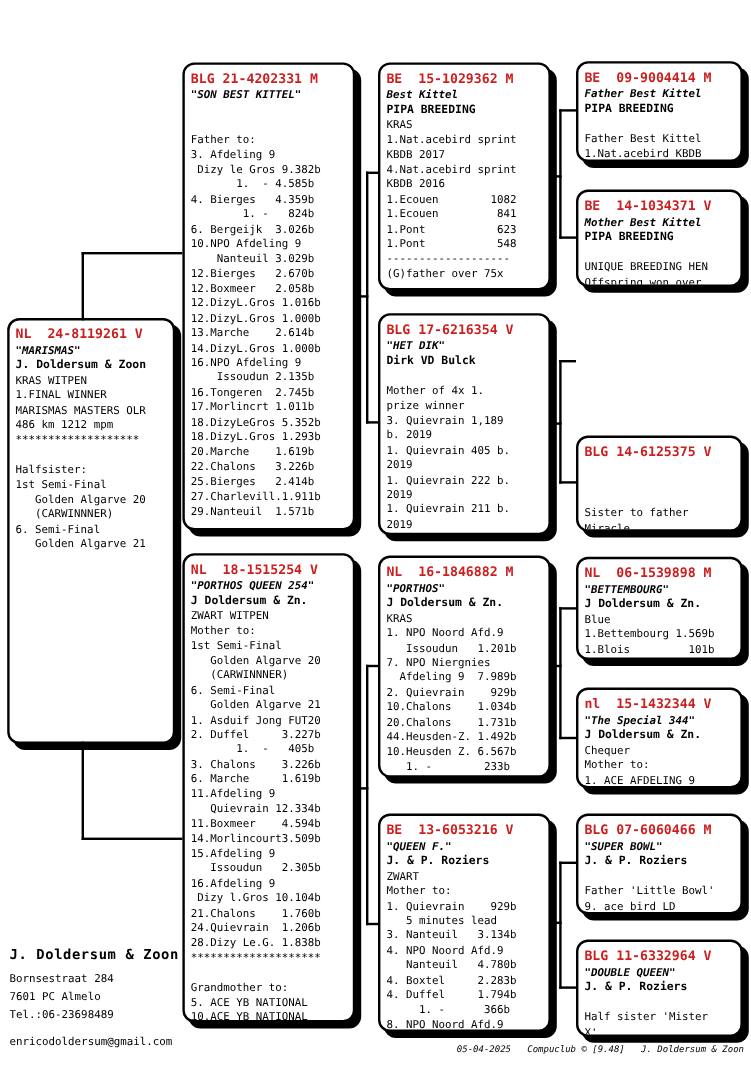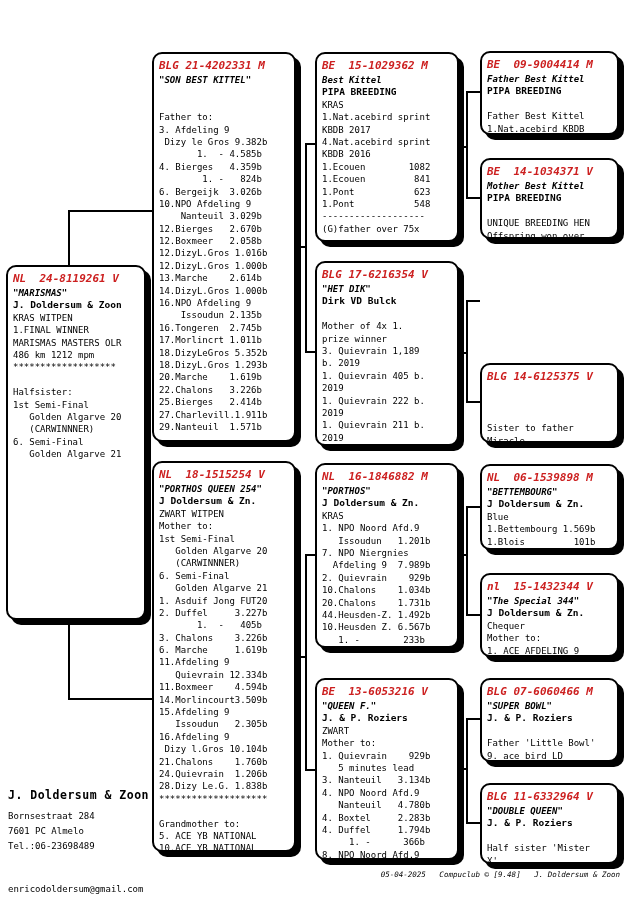--- a/index.html
+++ b/index.html
@@ -4,27 +4,27 @@
 <style>
   html,body{margin:0;padding:0;background:#fff;}
   .page{position:relative;width:626px;height:900px;background:#fff;overflow:hidden;
         font-family:"DejaVu Sans Mono",monospace;color:#000;}
   .title{position:absolute;top:7px;left:0;width:626px;text-align:center;margin:0;
          font-family:"Liberation Sans",sans-serif;font-size:17.5px;font-weight:normal;color:#000;}
   .pbox{position:absolute;background:#fff;border:2px solid #000;border-radius:10px;
         box-shadow:5px 5px 0 #000;padding:4px 5px;box-sizing:border-box;
         font-size:9px;line-height:12.4px;overflow:hidden;}
   .line{white-space:pre;height:12.4px;}
-  .line.r{color:var(--ring,#cc1f1f);font-weight:bold;font-size:11px;line-height:15px;height:16px;font-style:italic;}
+  .line.r{color:var(--ring,#cc1f1f);font-weight:bold;font-size:11px;line-height:15px;height:16px;}
   .line.n{font-weight:bold;font-style:italic;}
   .line.o{font-weight:bold;font-size:9.5px;}
   .cl{position:absolute;background:#000;}
   .footer-owner{position:absolute;left:8px;top:788px;font-size:9px;line-height:15px;}
   .footer-owner .fname{font-size:11.5px;font-weight:bold;letter-spacing:.5px;margin-bottom:6px;}
-  .footer-owner .femail{margin-top:28px;}
+  .footer-owner .femail{margin-top:8px;}
   .credits{position:absolute;right:6px;top:870px;font-size:7.5px;font-style:italic;white-space:pre;}
 </style>
 </head>
 <body>
 
 <div class="page">
 
 
   <div class="pbox" style="left:6px;top:265px;width:140px;height:355px">
       <div class="line r">NL  24-8119261 V</div>

